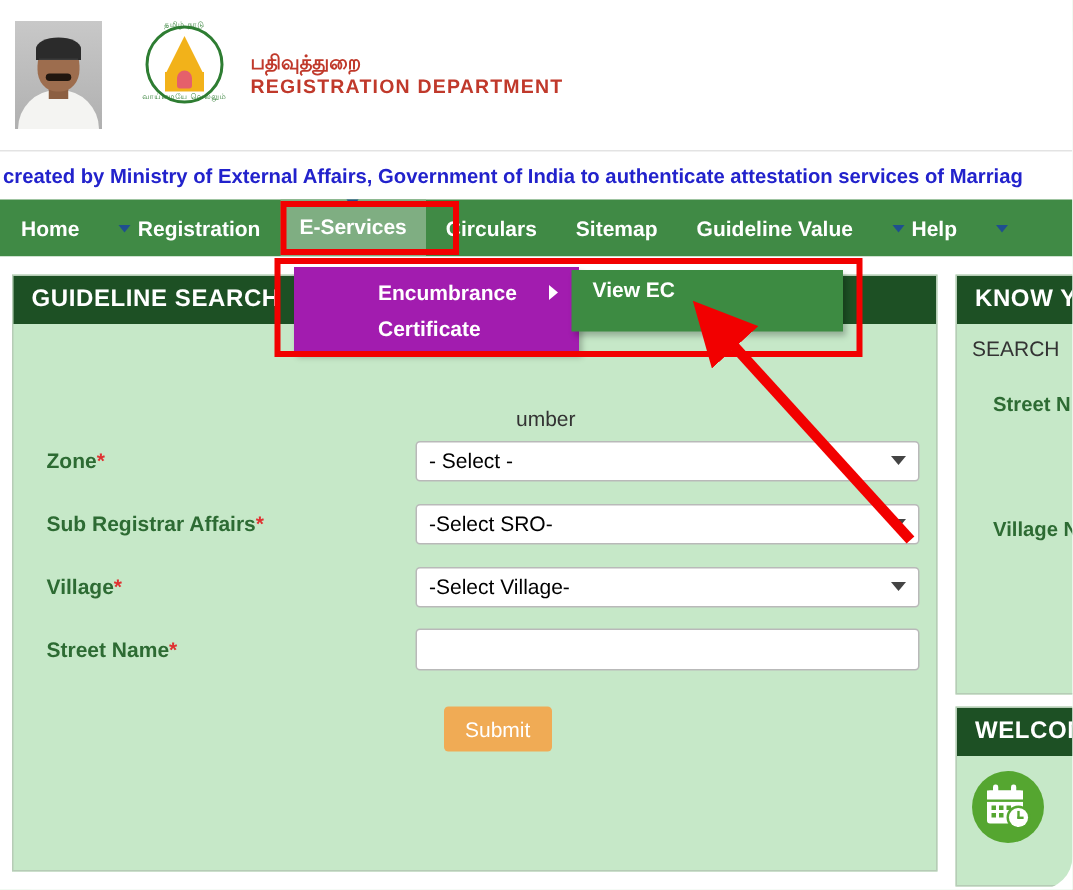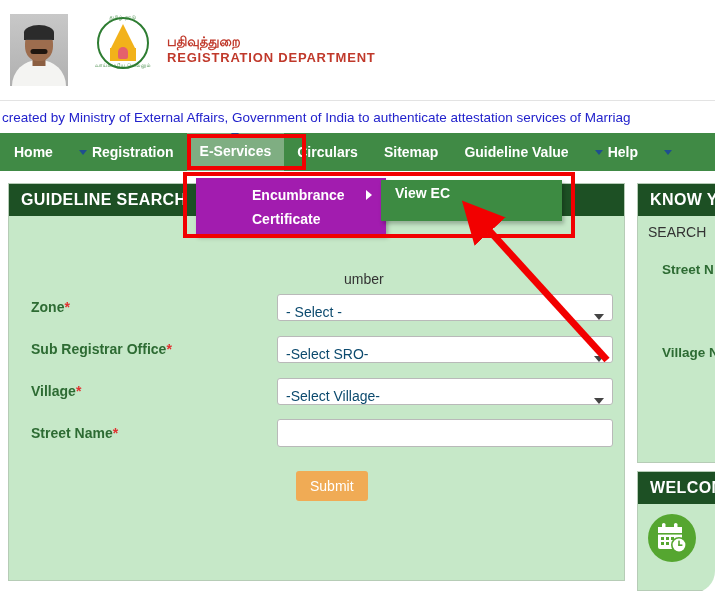--- a/index.html
+++ b/index.html
@@ -87,20 +87,21 @@
 
   
   .marquee-bar {
     position:absolute; left:0; top:100px; width:715px; height:33px;
     background:#ffffff; border-top:1px solid #e3e3e3;
     display:flex; align-items:center; overflow:hidden;
   }
   .marquee-bar .txt {
     color:#2222cc; font-size:13.5px; white-space:nowrap;
     margin-left:2px;
+    font-weight:bold;
   }
 
   
   .navbar {
     position:absolute; left:0; top:133px; width:715px; height:38px;
     background:#408a45;
     display:flex; align-items:center;
   }
   .nav-item {
     height:38px; display:flex; align-items:center; gap:5px;
@@ -136,22 +137,22 @@
   .form-row {
     position:absolute; left:0; width:100%; height:42px;
     display:flex; align-items:center;
   }
   .form-row .lbl {
     width:268px; padding-left:22px; color:#2d6b33; font-size:14px; font-weight:700;
   }
   .req { color:#e03131; }
   .ctl {
     width:336px; height:27px; background:#ffffff; border:1px solid #b9b9b9;
-    border-radius:3px; font-size:14px; color:#0c4a6e;
-    display:flex; align-items:flex-end; justify-content:space-between;
+    border-radius:3px; font-size:14px; color:#000000;
+    display:flex; align-items:center; justify-content:space-between;
     padding:0 8px;
   }
   .ctl.tall { height:28px; }
   .chev {
     width:0;height:0;border-left:5px solid transparent;border-right:5px solid transparent;
     border-top:6px solid #444;
   }
   .submit-btn {
     position:absolute; left:287px; top:255px;
     background:#f0ab55; color:#fff; border:none; border-radius:3px;
@@ -274,21 +275,21 @@
         <div class="tab-label">umber</div>
         <div id="form-rows">
             <div class="form-row" style="top: 70px;">
               <div class="lbl"><span>Zone</span><span class="req">*</span></div>
               <div class="ctl">
                 <span>- Select -</span>
                 <span class="chev"></span>
               </div>
             </div>
             <div class="form-row" style="top: 112px;">
-              <div class="lbl"><span>Sub Registrar Office</span><span class="req">*</span></div>
+              <div class="lbl"><span>Sub Registrar Affairs</span><span class="req">*</span></div>
               <div class="ctl">
                 <span>-Select SRO-</span>
                 <span class="chev"></span>
               </div>
             </div>
             <div class="form-row" style="top: 154px;">
               <div class="lbl"><span>Village</span><span class="req">*</span></div>
               <div class="ctl">
                 <span>-Select Village-</span>
                 <span class="chev"></span>

